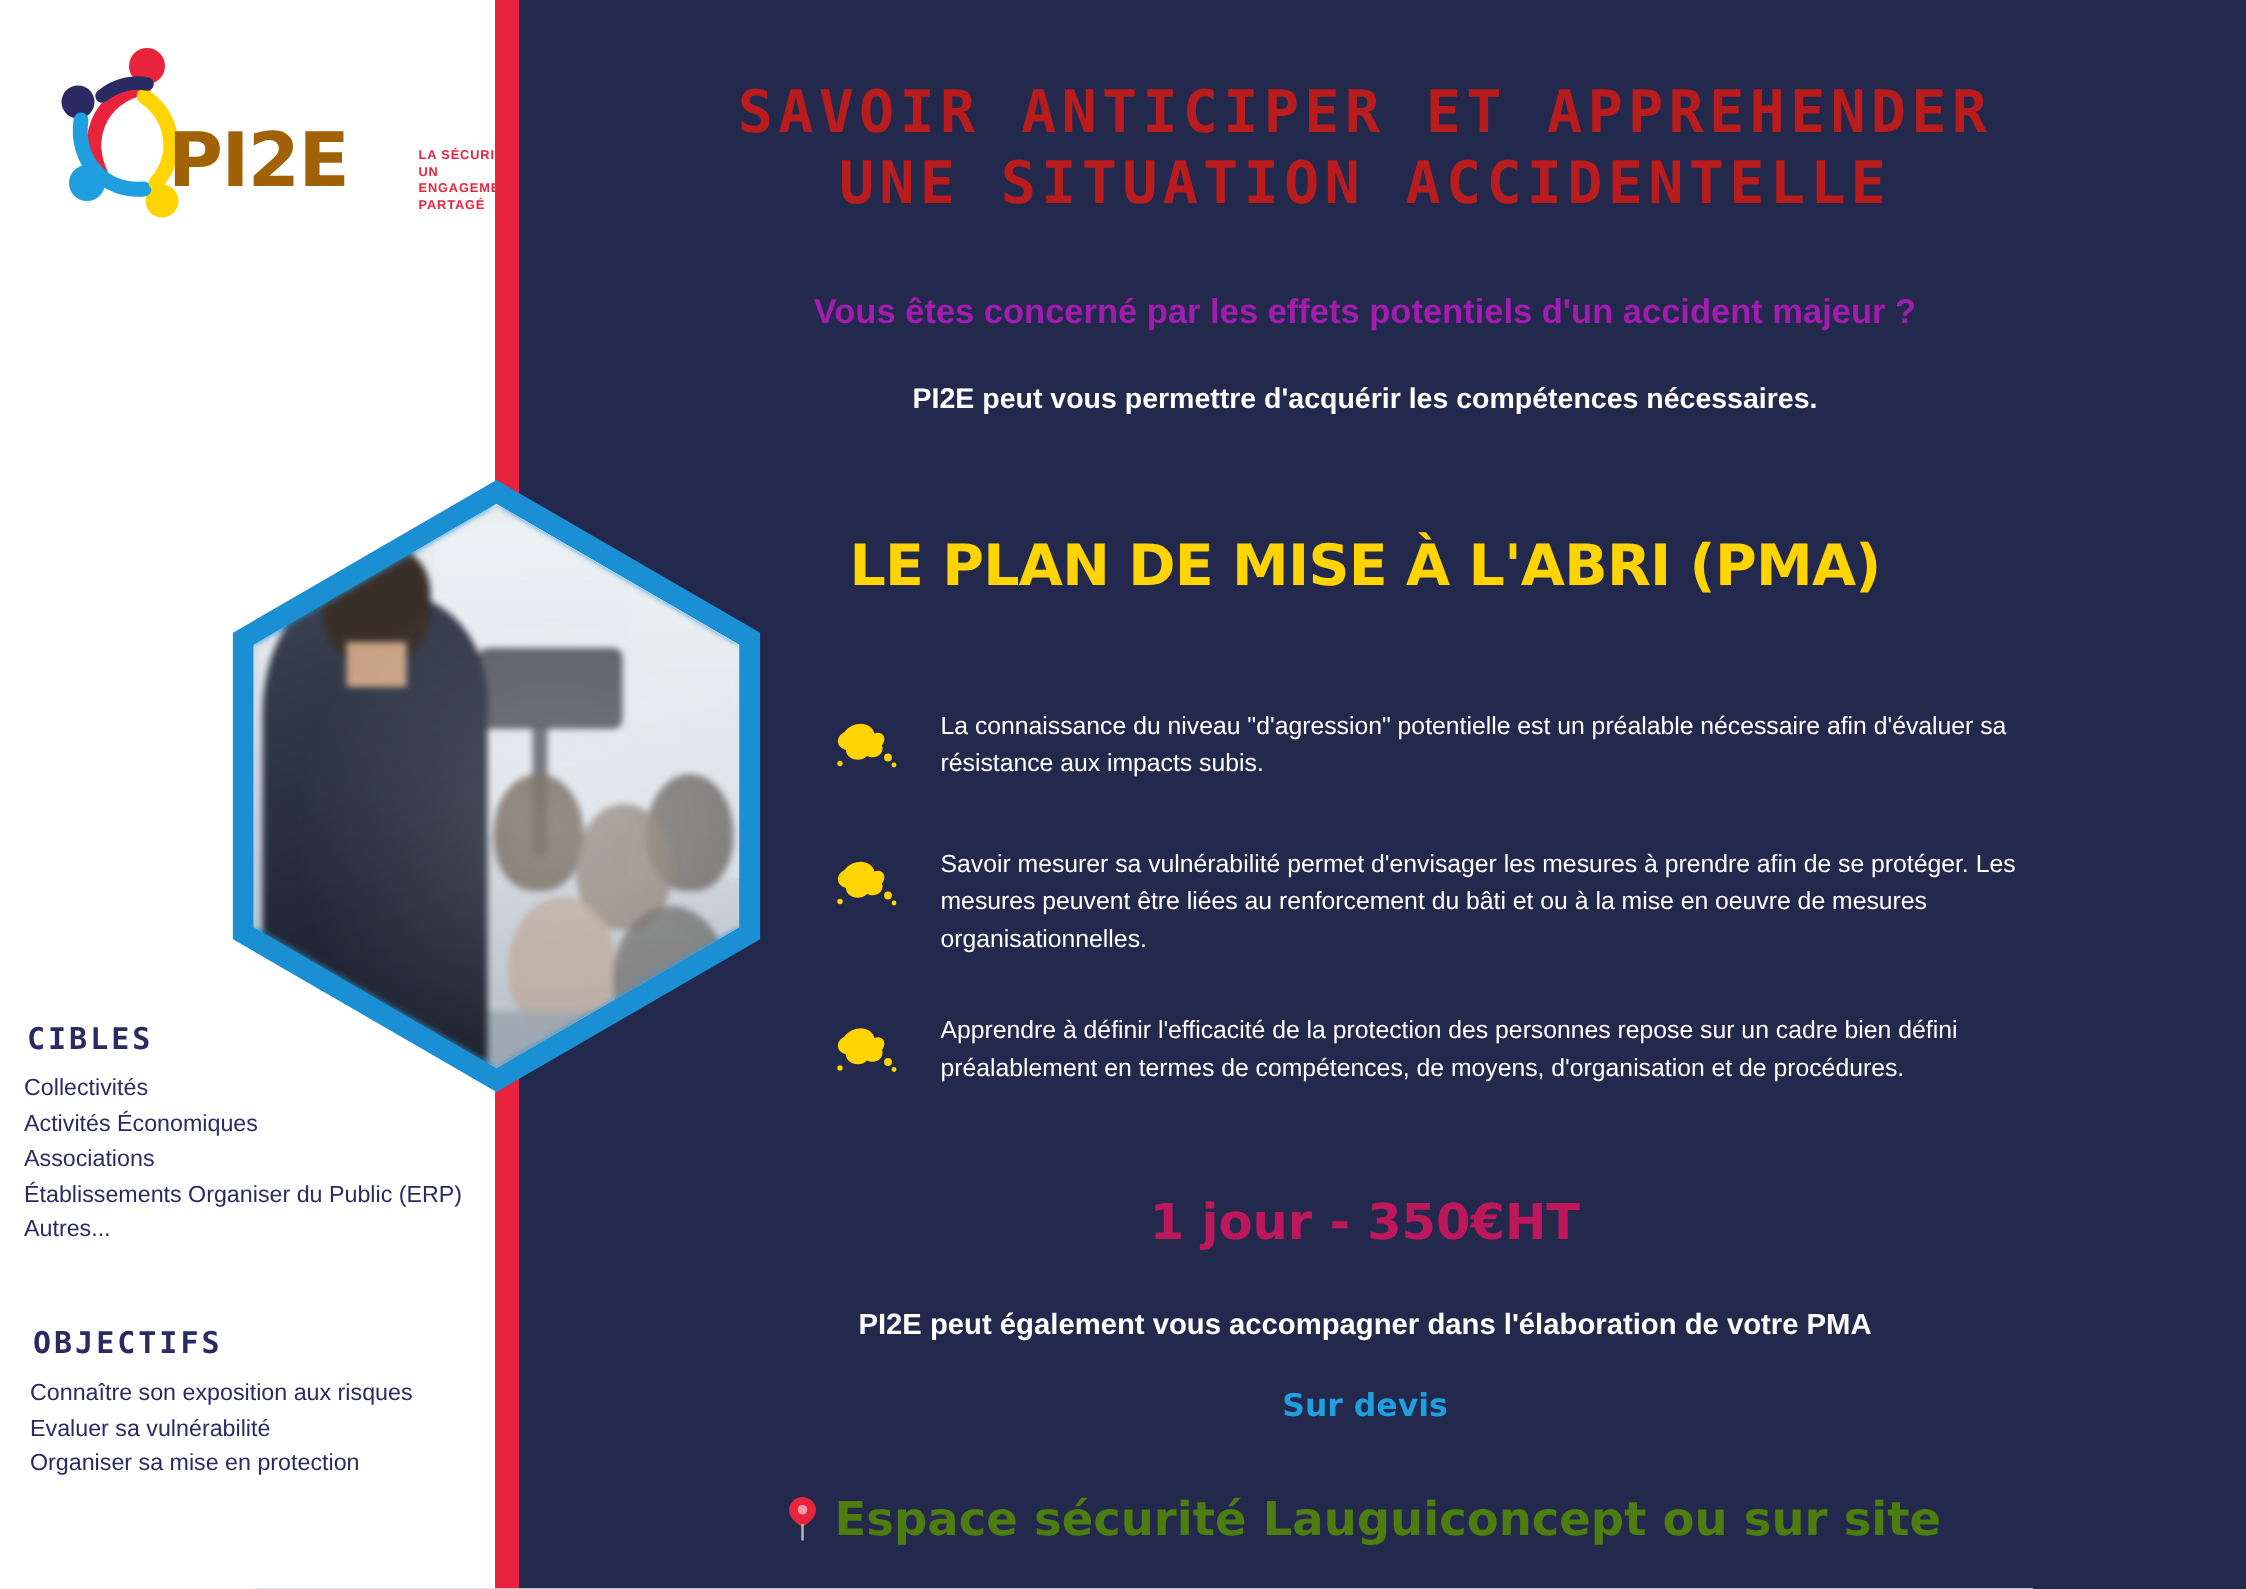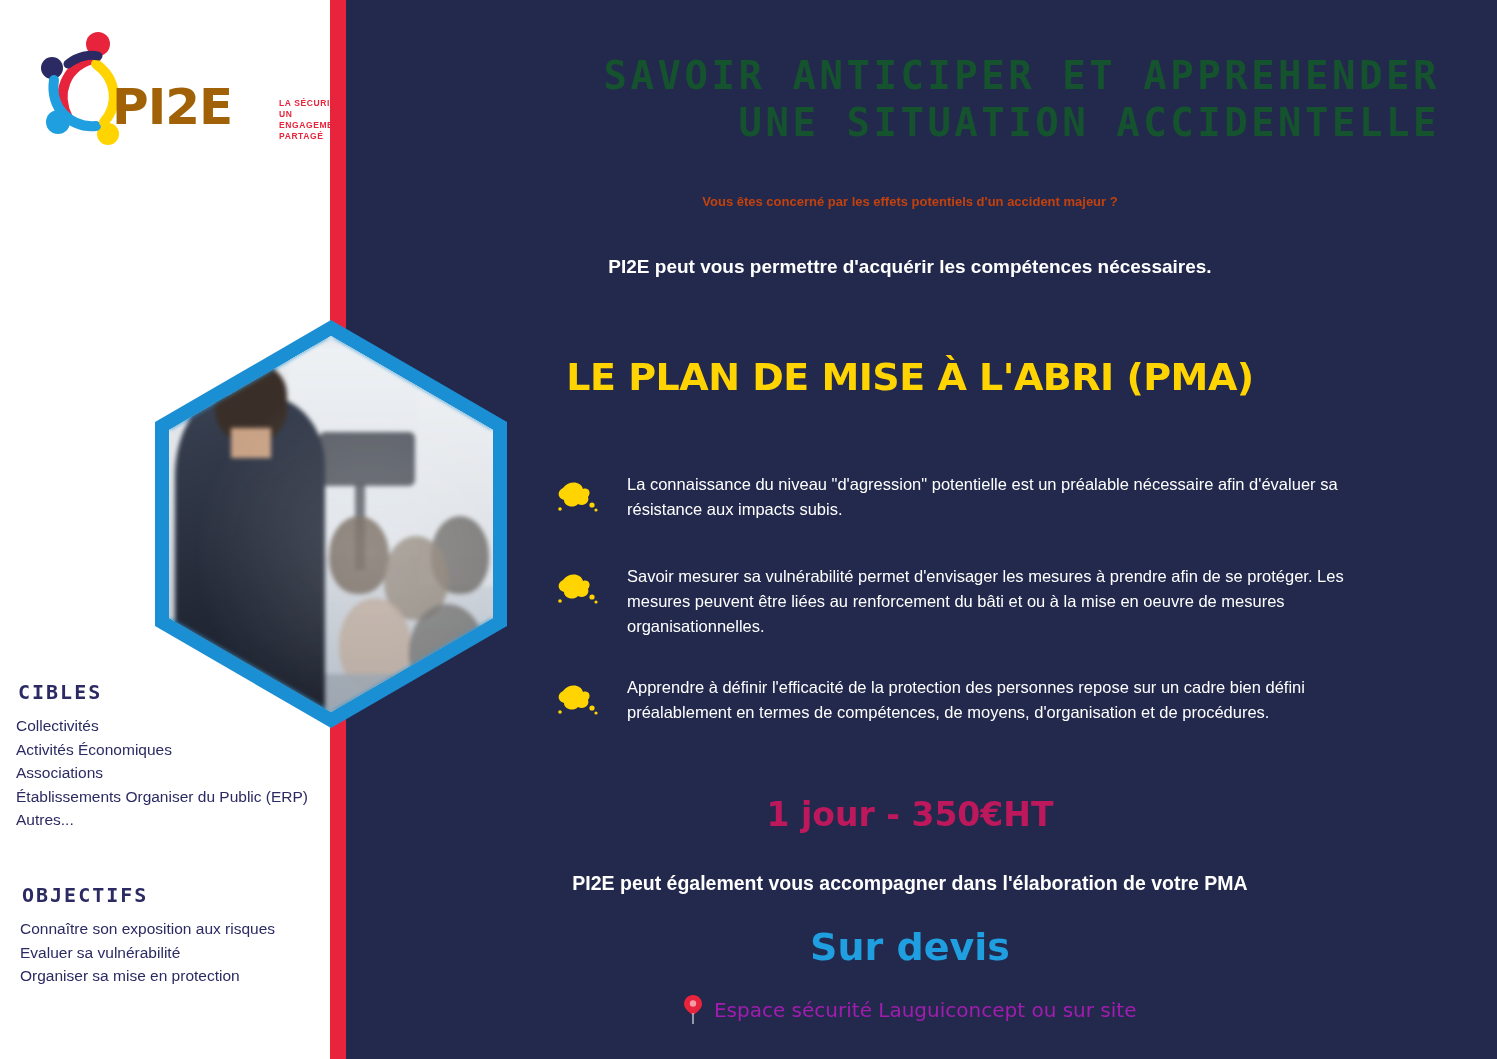--- a/index.html
+++ b/index.html
@@ -197,37 +197,37 @@
     left: 0; top: 0; width: 324px; height: 376px;
     backdrop-filter: blur(2px);
     background: radial-gradient(circle at 62% 58%, rgba(255,255,255,.18), rgba(255,255,255,0) 60%);
   }
 
   
   .title {
     position: absolute;
     left: 380px; top: 52px;
     width: 1060px;
-    text-align: right;
+    text-align: center;
     font-family: "DejaVu Sans Mono", monospace;
     font-weight: bold;
     font-size: 39px;
     line-height: 47px;
     letter-spacing: 3.5px;
-    color: #14532d;
+    color: #b91c1c;
   }
   .subtitle-blue {
     position: absolute;
     left: 380px; top: 194px;
     width: 1060px;
     text-align: center;
     font-family: "Liberation Sans", sans-serif;
     font-weight: bold;
-    font-size: 13px;
-    color: #c2410c;
+    font-size: 23px;
+    color: #a21caf;
   }
   .subtitle-white {
     position: absolute;
     left: 380px; top: 256px;
     width: 1060px;
     text-align: center;
     font-family: "Liberation Sans", sans-serif;
     font-weight: bold;
     font-size: 19px;
     color: #ffffff;
@@ -287,34 +287,34 @@
     font-size: 19.5px;
     color: #ffffff;
   }
   .quote {
     position: absolute;
     left: 380px; top: 925px;
     width: 1060px;
     text-align: center;
     font-family: "DejaVu Sans", sans-serif;
     font-weight: bold;
-    font-size: 38px;
+    font-size: 21px;
     color: #1f9fe0;
   }
   .location-row {
     position: absolute;
     left: 380px; top: 995px;
     width: 1060px;
     text-align: center;
   }
   .location-text {
     font-family: "DejaVu Sans", sans-serif;
-    font-weight: normal;
-    font-size: 20px;
-    color: #a21caf;
+    font-weight: bold;
+    font-size: 31px;
+    color: #4d7c0f;
     vertical-align: middle;
   }
   .pin {
     display: inline-block;
     width: 18px; height: 30px;
     position: relative;
     margin-right: 8px;
     vertical-align: middle;
   }
 </style>

